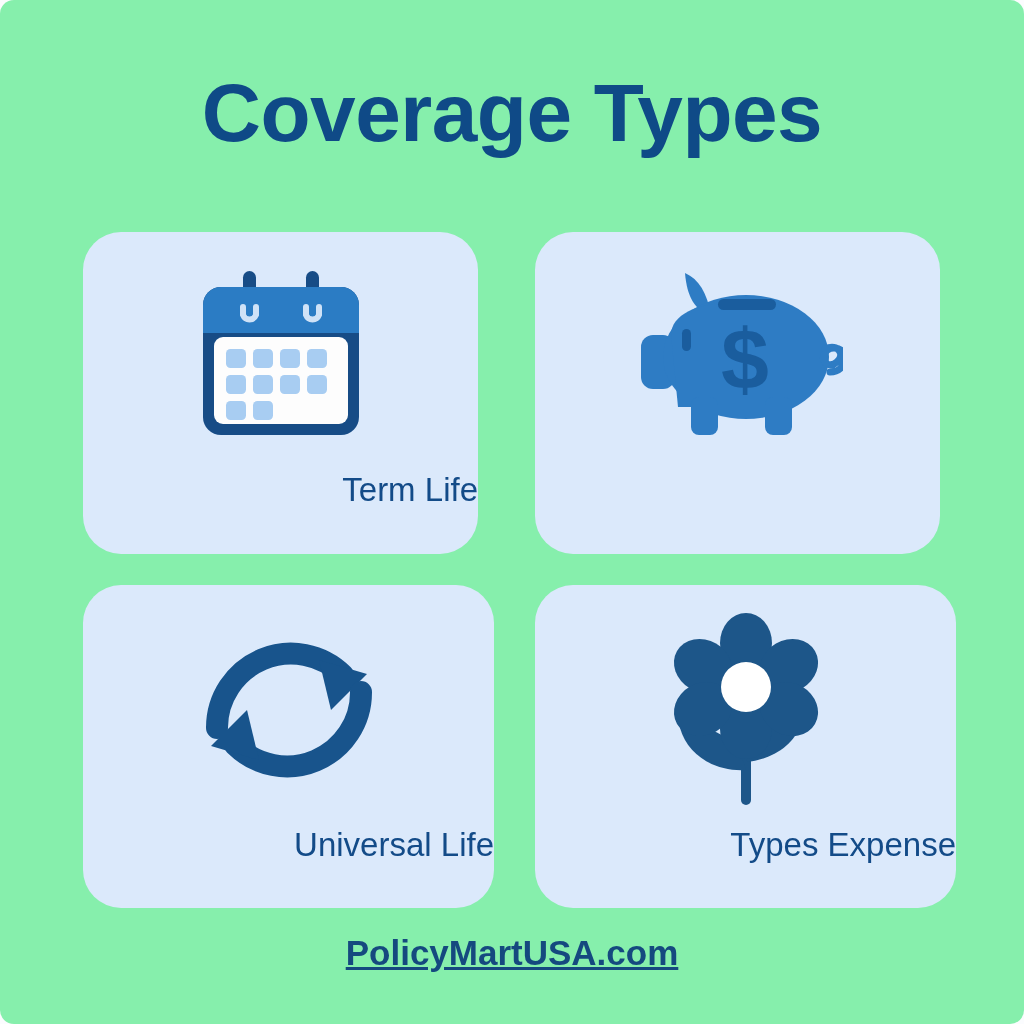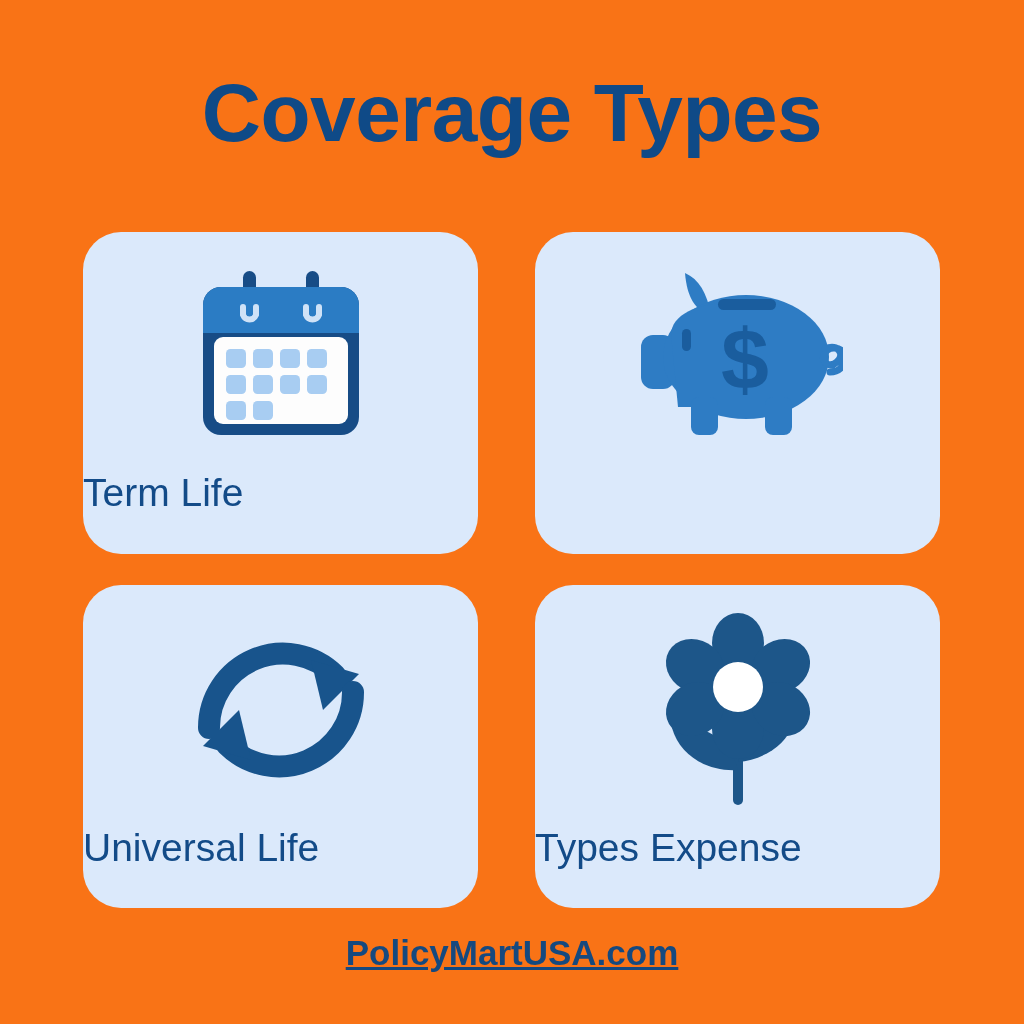--- a/index.html
+++ b/index.html
@@ -14,21 +14,22 @@
     font-family: "Liberation Sans", "DejaVu Sans", sans-serif;
     overflow: hidden;
     position: relative;
   }
 
   #infographic {
     position: absolute;
     left: 0; top: 0;
     width: 1024px;
     height: 1024px;
-    background: #f97316;
+    background: #86efac;
+    border-radius: 14px;
   }
 
   
   .page-title {
     position: absolute;
     left: 0;
     top: 72px;
     width: 1024px;
     text-align: center;
     font-size: 82px;
@@ -49,39 +50,39 @@
   }
   .card {
     position: absolute;
     background: #dbe9fb;
     border-radius: 38px;
     overflow: hidden;
   }
   .card.col1 { left: 0px;   width: 395px; }
   .card.col2 { left: 452px; width: 405px; }
   .card.row1 { top: 0px;    height: 322px; }
-  .card.row2 { top: 353px;  height: 323px; }
+  .card.row2 { top: 353px;  height: 323px; padding-left: 16px; }
 
   .card-icon {
     position: absolute;
     left: 0;
     top: 22px;
     width: 100%;
     height: 205px;
     display: flex;
     align-items: center;
     justify-content: center;
   }
   .card-label {
     position: absolute;
     left: 0;
     width: 100%;
     top: 240px;
-    text-align: left;
-    font-size: 39px;
+    text-align: right;
+    font-size: 33px;
     font-weight: 500;
     color: #134b88;
     line-height: 1.1;
     white-space: nowrap;
   }
   .card.row2 .card-label { top: 242px; }
 
   
   .footer-brand {
     position: absolute;

